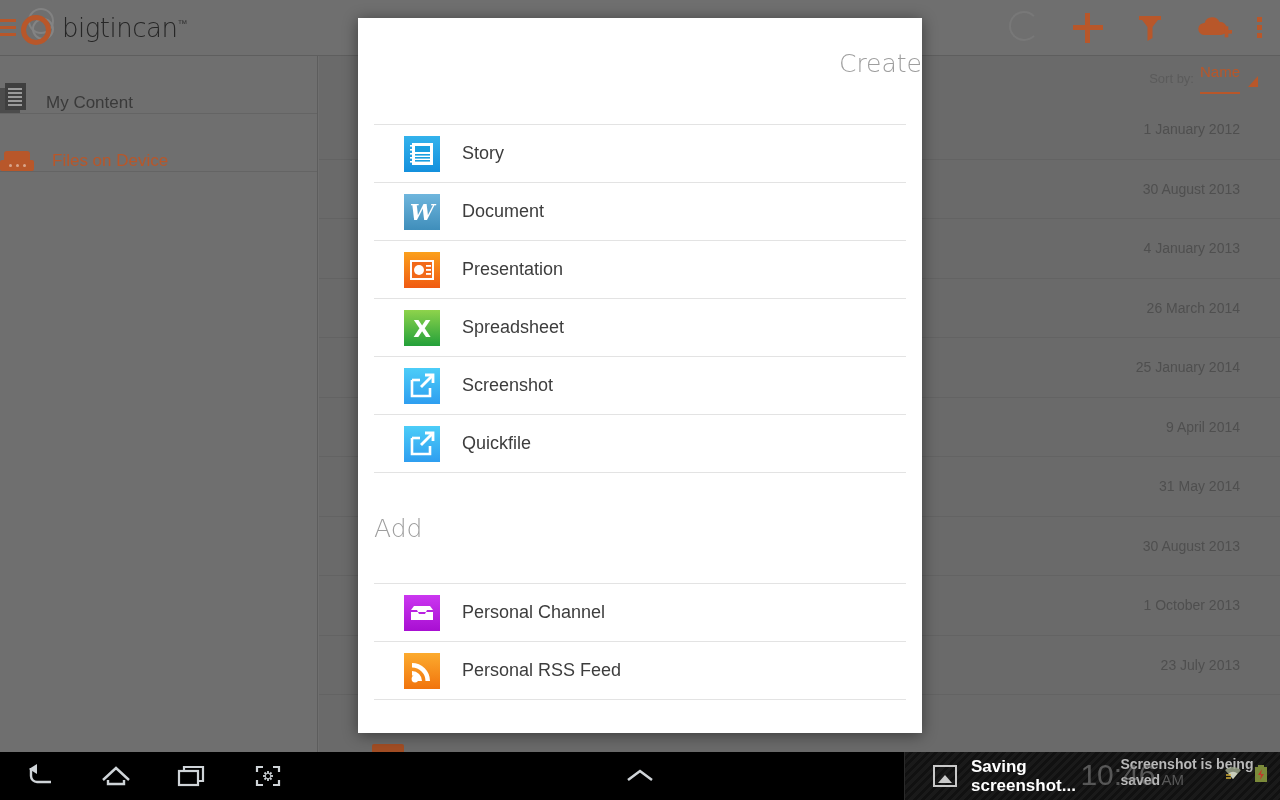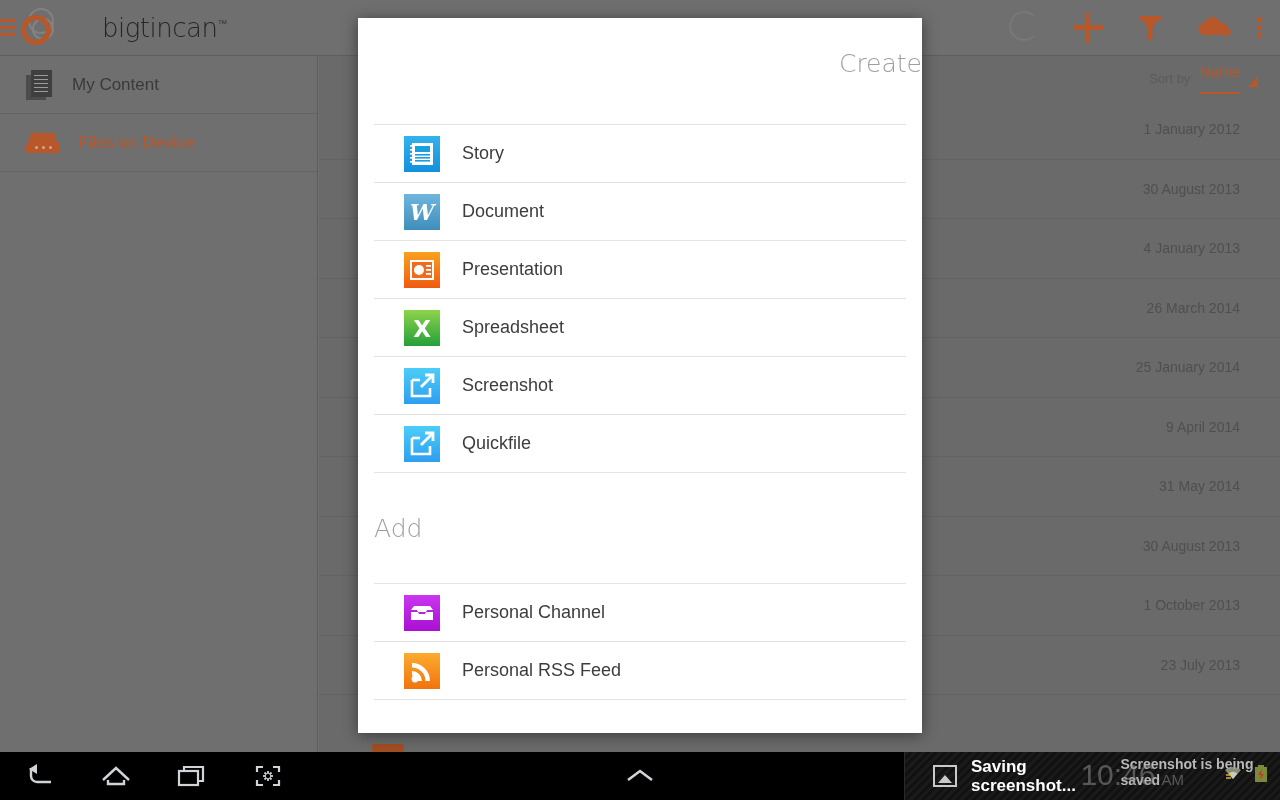--- a/index.html
+++ b/index.html
@@ -30,21 +30,21 @@
     border-bottom: 1px solid #5e5e5e;
     display: flex; align-items: center;
   }
   .hamburger {
     width: 22px; height: 22px;
     margin-left: 0px;
     display: flex; flex-direction: column; justify-content: center; gap: 4px;
     flex: 0 0 auto;
   }
   .hamburger i { display:block; width: 16px; height: 3px; background: #b8572a; }
-  .logo-wrap { display: flex; align-items: center; margin-left: -8px; gap: 40px; }
+  .logo-wrap { display: flex; align-items: center; margin-left: -8px; }
   .logo-ring { position: relative; width: 44px; height: 44px; flex: 0 0 auto; }
   .logo-ring .r1 {
     position: absolute; left: 7px; top: 9px; width: 30px; height: 30px;
     border-radius: 50%; border: 5px solid #b8572a;
   }
   .logo-ring .r2 {
     position: absolute; left: 14px; top: 2px; width: 26px; height: 26px;
     border-radius: 50%; border: 2px solid #828282;
   }
   .logo-ring .r3 {
@@ -80,22 +80,21 @@
   .dots-ic i { width:5px; height:5px; background:#b8572a; display:block; }
 
   
   .sidebar {
     position: absolute; left: 0; top: 56px;
     width: 318px; height: 696px;
     background: #6f6f6f;
     border-right: 1px solid #5d5d5d;
   }
   .side-item {
-    height: 58px; display: flex; align-items: center;
-    padding-left: 26px;
+    height: 58px; display: flex; align-items: flex-end;
     border-bottom: 1px solid #646464;
     gap: 18px;
   }
   .side-label { font-size: 17px; color: #3a3a3a; }
   .side-label.active { color: #b8572a; }
   .doc-ic { position: relative; width: 28px; height: 30px; }
   .doc-ic .d1 {
     position:absolute; left:0; bottom:0; width:20px; height:25px;
     background:#4c4c4c;
   }

